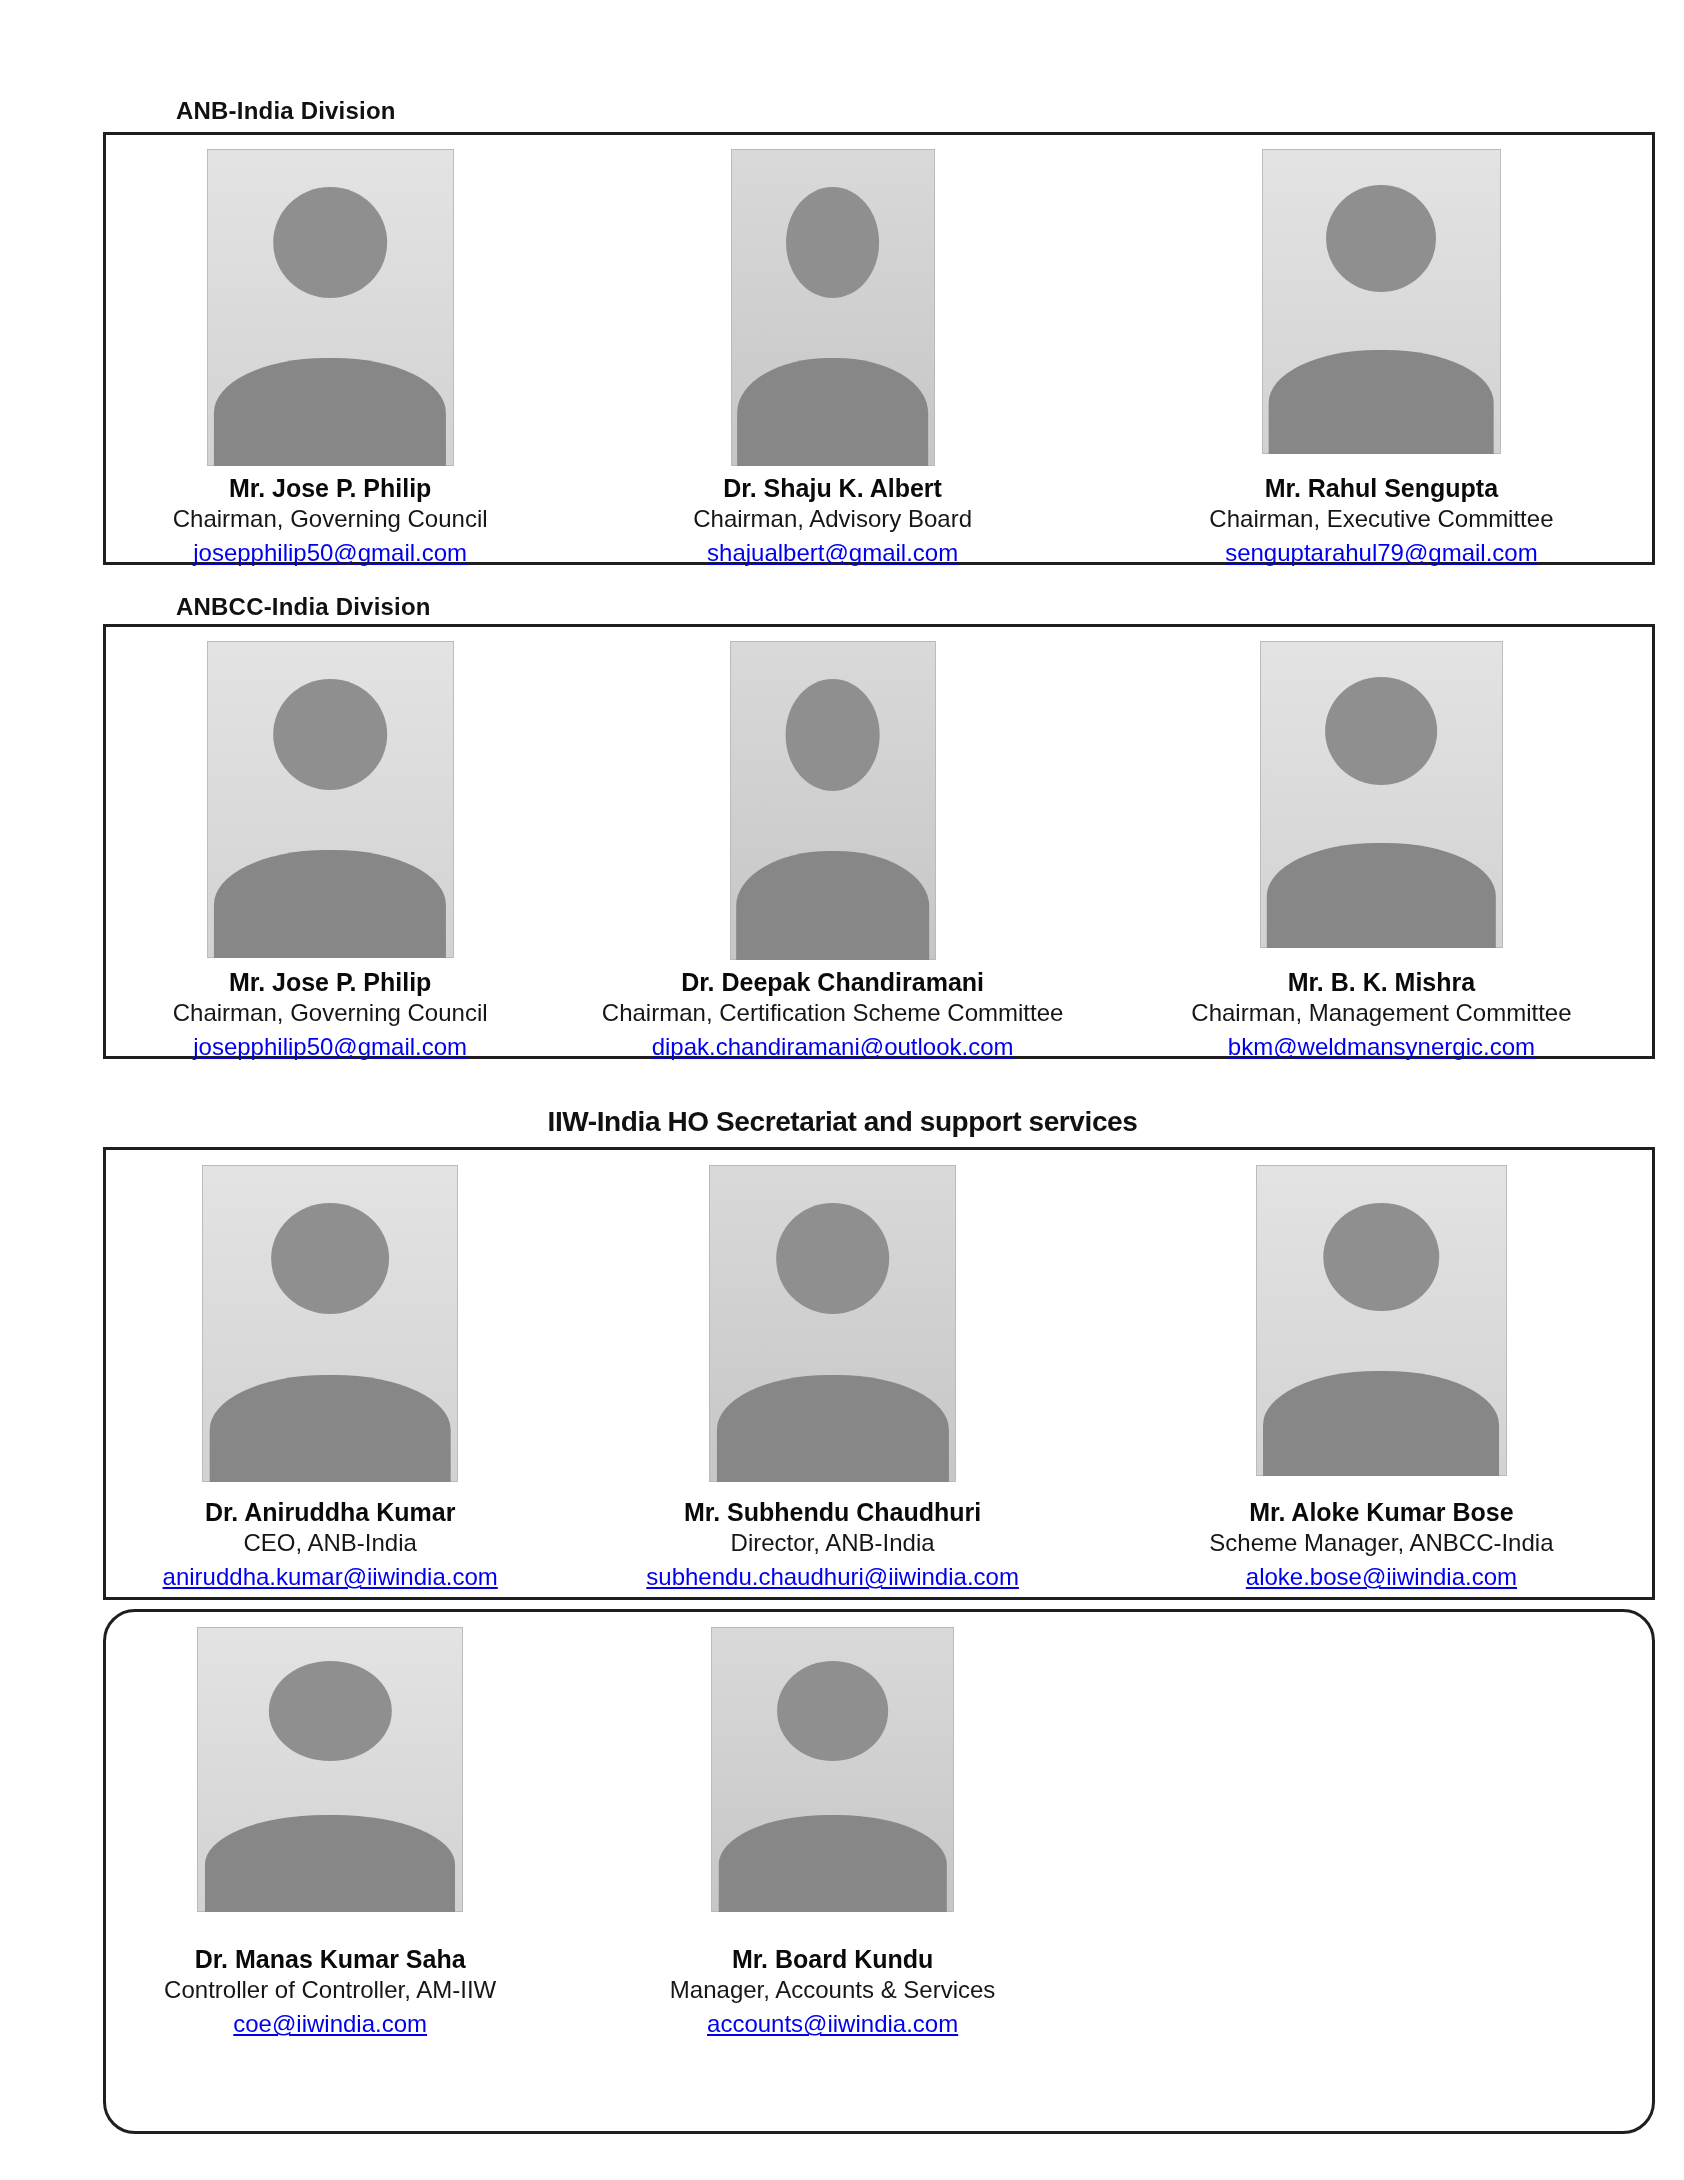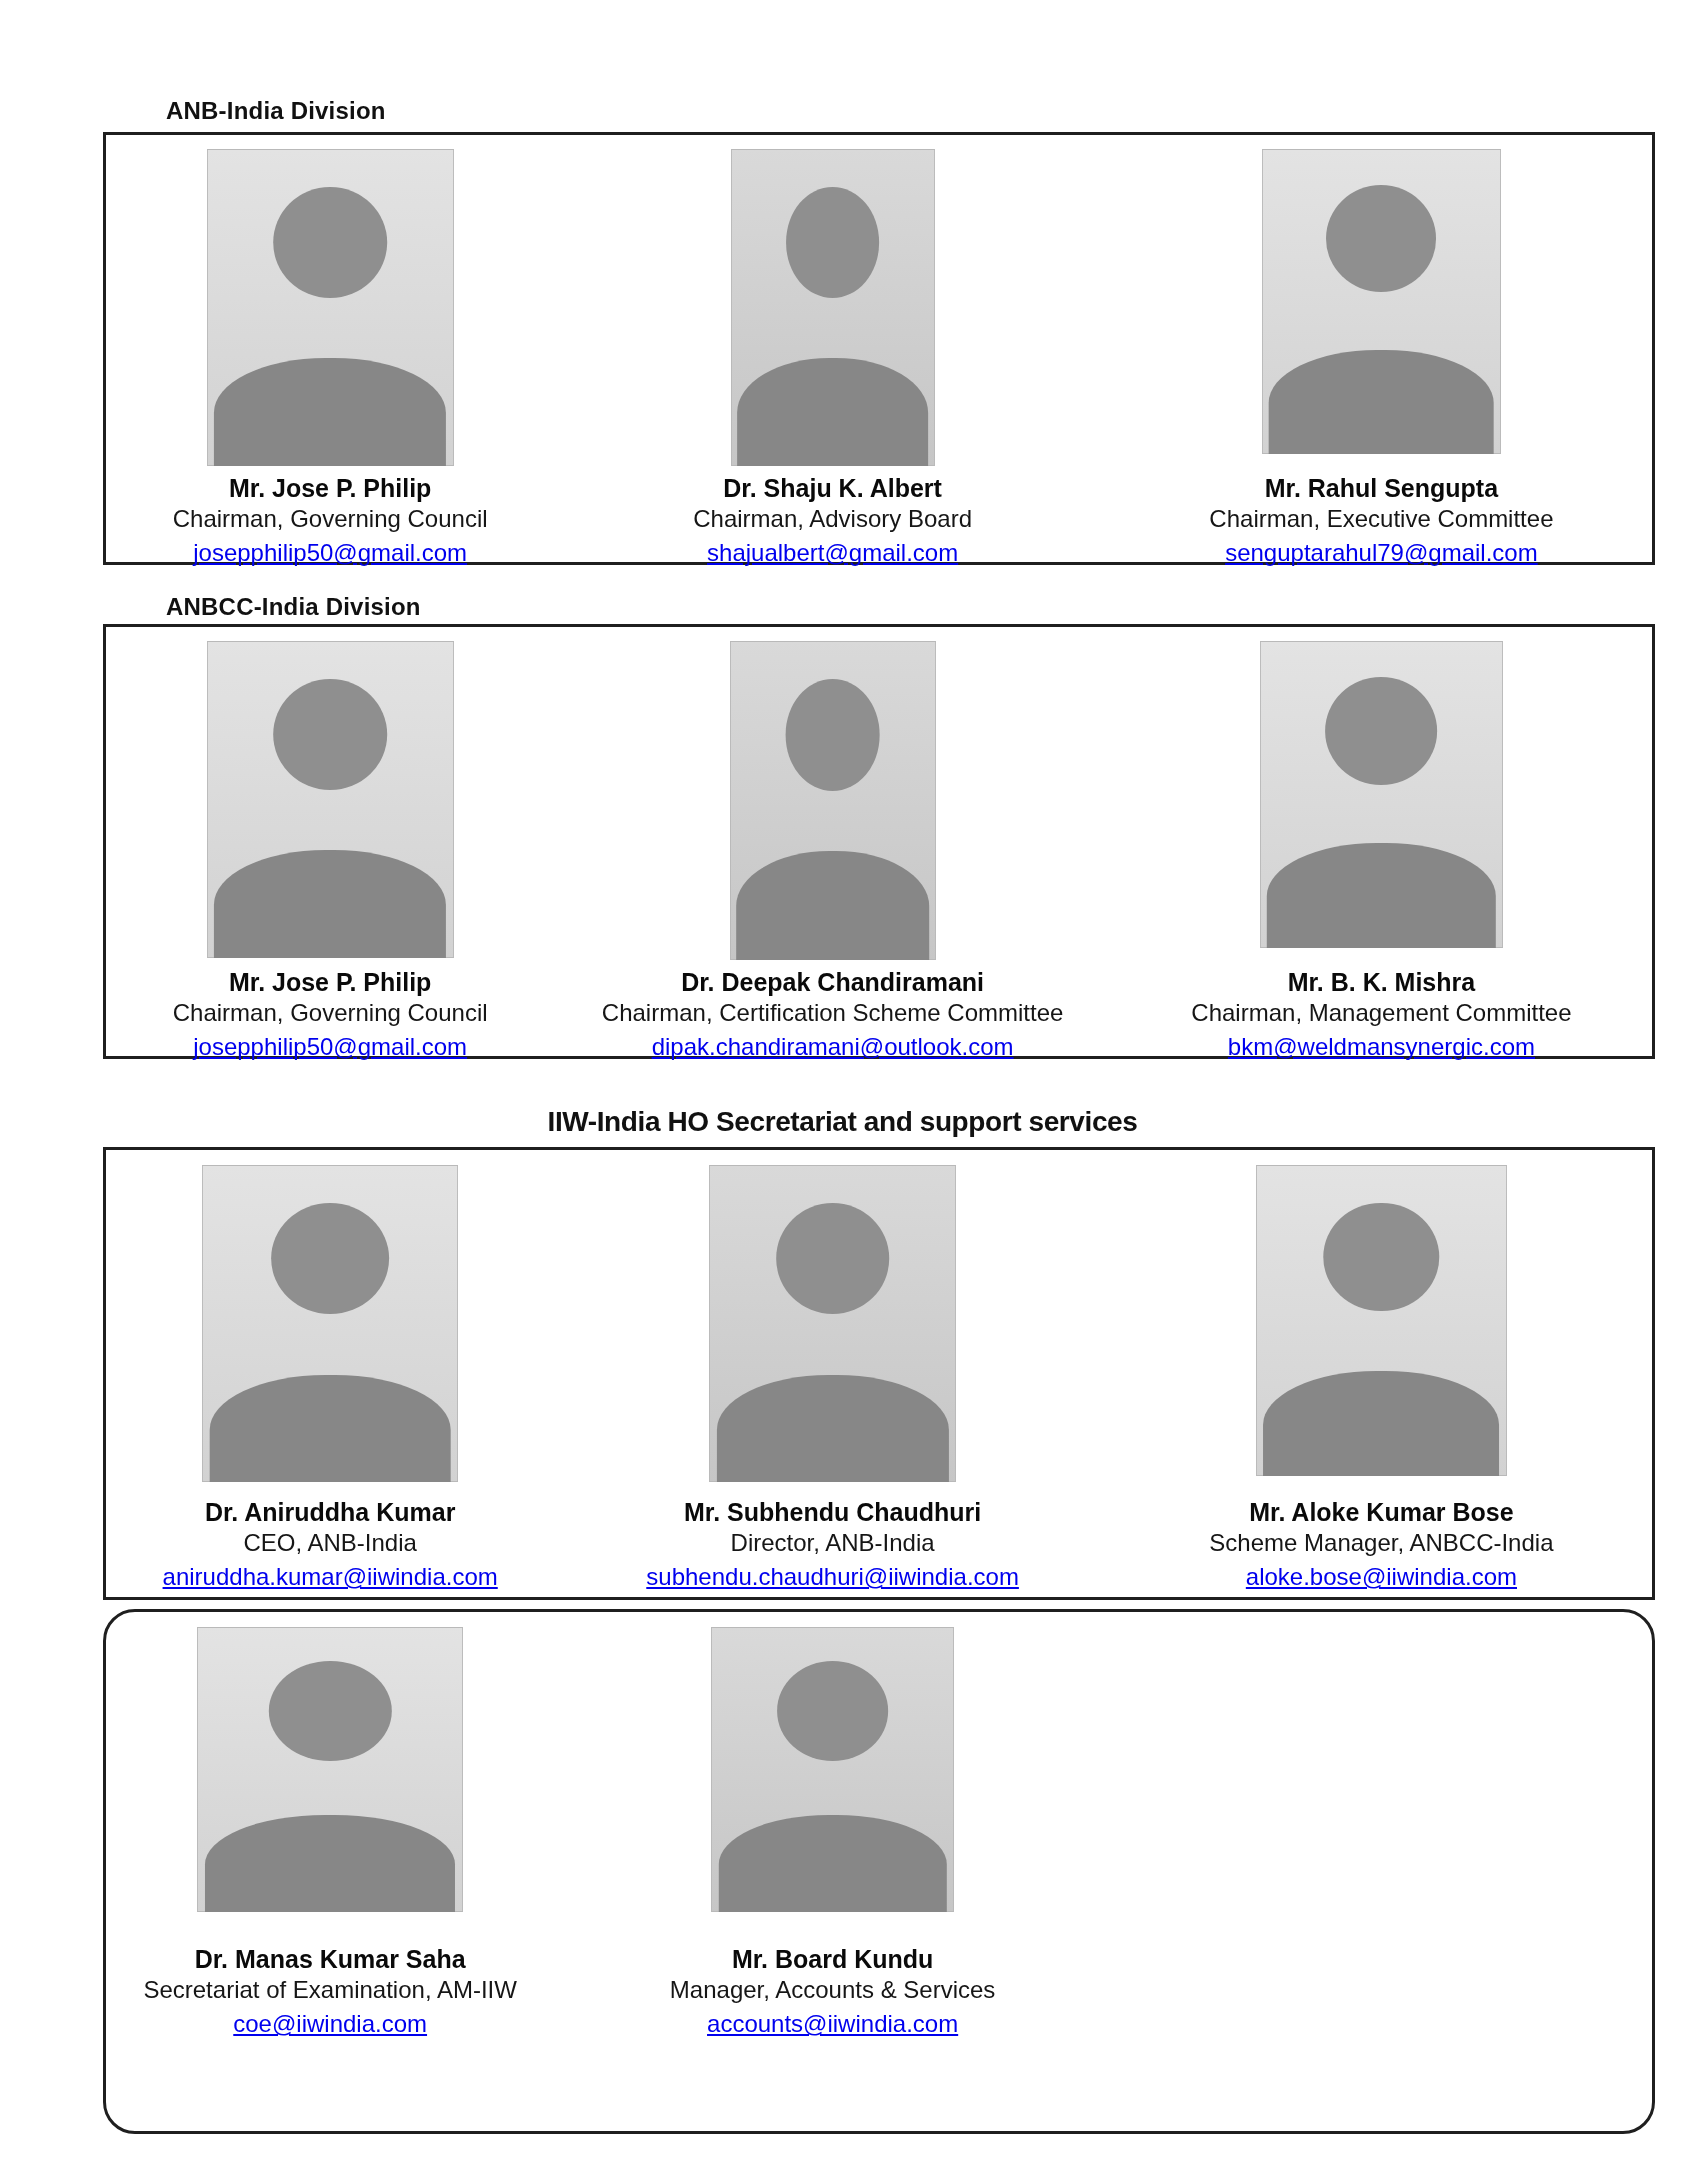--- a/index.html
+++ b/index.html
@@ -8,21 +8,21 @@
     width: 1685px; height: 2181px;
     position: relative;
     font-family: "Liberation Sans", sans-serif;
     color: #0b0b0b;
     overflow: hidden;
   }
   .page { position: absolute; inset: 0; background: #ffffff; }
 
   .section-label {
     position: absolute;
-    left: 166px;
+    left: 176px;
     font-size: 24px;
     font-weight: bold;
     letter-spacing: 0.2px;
     color: #111111;
     white-space: nowrap;
   }
   #label-anb   { top: 97px; }
   #label-anbcc { top: 593px; }
 
   .section-heading {
@@ -210,21 +210,21 @@
 
   <div class="pbox" id="box-sec2">
     <div class="card">
       <div class="photo-area">
         <div class="photo" style="width:266px;height:285px">
           <div class="ph-head"></div>
           <div class="ph-shoulders"></div>
         </div>
       </div>
       <div class="pname">Dr. Manas Kumar Saha</div>
-      <div class="ptitle">Secretariat of Examination, AM-IIW</div>
+      <div class="ptitle">Controller of Controller, AM-IIW</div>
       <a class="pemail">coe@iiwindia.com</a>
     </div>
     <div class="card">
       <div class="photo-area">
         <div class="photo" style="width:243px;height:285px">
           <div class="ph-head"></div>
           <div class="ph-shoulders"></div>
         </div>
       </div>
       <div class="pname">Mr. Board Kundu</div>

